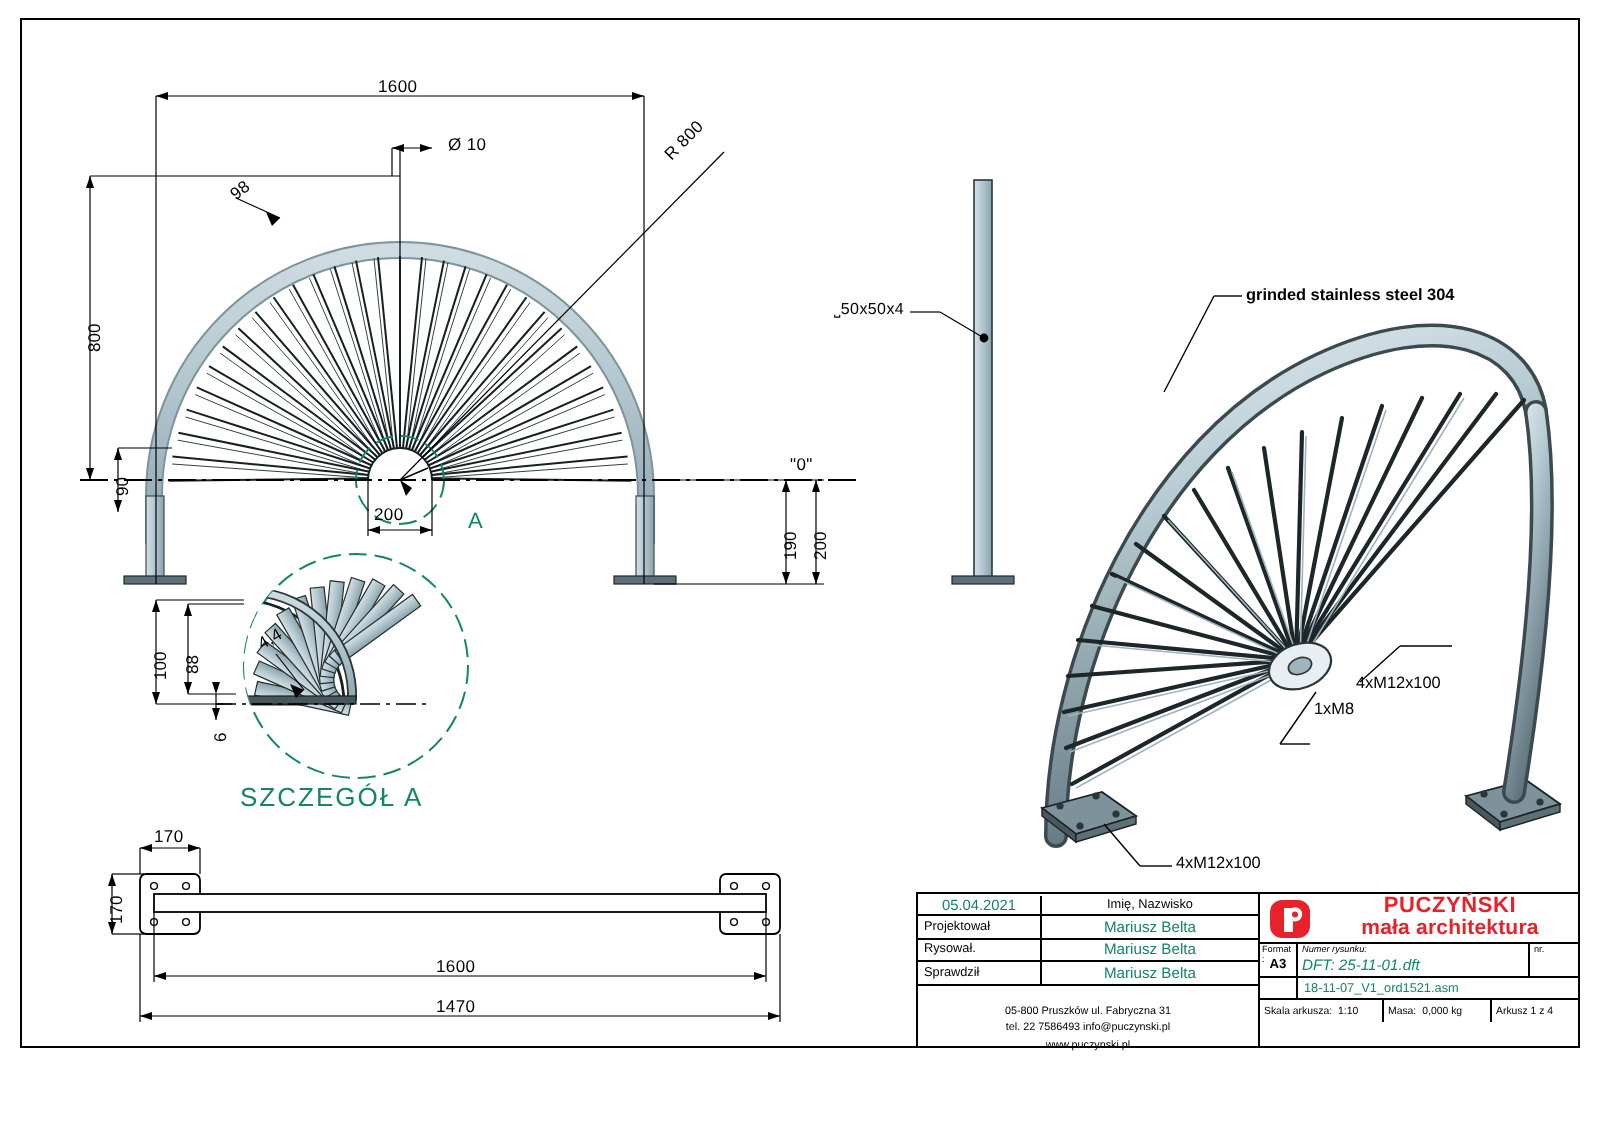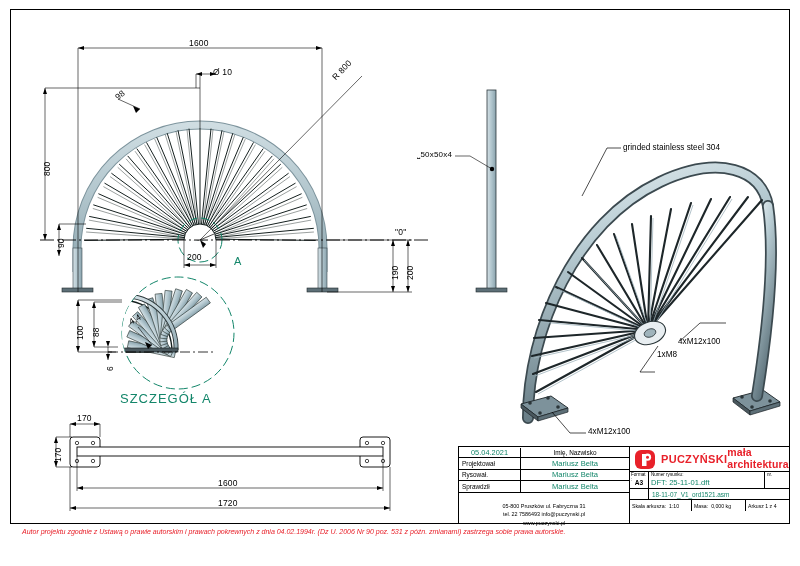--- a/index.html
+++ b/index.html
@@ -17,31 +17,31 @@
   .tbr{position:absolute;left:172px;top:0;width:160px;height:78px;border:1px solid #000;border-left:none;box-sizing:border-box;}
   .trow{display:flex;height:11.4px;border-bottom:1px solid #000;box-sizing:border-box;align-items:center;}
   .trow:last-child{border-bottom:none;}
   .tcL{width:62px;border-right:1px solid #000;height:100%;display:flex;align-items:center;padding-left:3px;box-sizing:border-box;font-size:6.4px;}
   .tcR{flex:1;height:100%;display:flex;align-items:center;justify-content:center;font-size:7.6px;color:#13866a;}
   .dateCell{color:#13866a;font-size:7.4px;font-style:normal;justify-content:center;width:62px;border-right:1px solid #000;display:flex;align-items:center;box-sizing:border-box;text-align:right;}
   .nameHdr{flex:1;display:flex;align-items:center;justify-content:center;font-size:6.4px;color:#000;}
   .addr{height:43.8px;display:flex;flex-direction:column;align-items:center;justify-content:center;font-size:5.4px;line-height:1.5;color:#000;text-align:center;}
   .brand{height:25px;display:flex;align-items:center;border-bottom:1px solid #000;box-sizing:border-box;}
   .logo{width:28px;height:21px;margin-left:3px;display:flex;align-items:center;justify-content:center;flex:none;}
-  .brandTxt{flex:1;display:flex;flex-direction:row;align-items:center;line-height:1.12;}
+  .brandTxt{flex:1;display:flex;flex-direction:column;align-items:center;line-height:1.12;}
   .b1{font-size:11px;font-weight:bold;color:#e8212a;letter-spacing:.3px;}
   .b2{font-size:10.5px;font-weight:bold;color:#e8212a;letter-spacing:.1px;}
   .fnRow{height:21px;border-bottom:1px solid #000;box-sizing:border-box;position:relative;}
   .fnLab{position:absolute;left:2px;top:1px;font-size:5px;color:#000;}
   .fnVal{position:absolute;left:0;right:0;top:7px;text-align:center;font-size:9px;font-style:italic;color:#000;}
   .drRow{height:17px;border-bottom:1px solid #000;box-sizing:border-box;display:flex;position:relative;}
   .fmtC{width:19px;border-right:1px solid #000;box-sizing:border-box;position:relative;}
   .fmtLab{position:absolute;left:1px;top:0px;font-size:4.6px;}
   .fmtVal{position:absolute;left:0;right:0;top:6.5px;text-align:center;font-size:6.6px;font-weight:bold;}
-  .numC{flex:1;border-right:1px solid #000;box-sizing:border-box;position:relative;}
+  .numC{flex:1;border-right:1px solid #000;box-sizing:border-box;position:relative;font-style:italic;}
   .numLab{position:absolute;left:2px;top:0px;font-size:4.6px;}
   .numVal{position:absolute;left:2px;top:6px;font-size:7.6px;color:#13866a;}
   .nrC{width:24px;position:relative;}
   .nrLab{position:absolute;left:2px;top:0px;font-size:4.6px;}
   .asmRow{height:11px;border-bottom:1px solid #000;box-sizing:border-box;display:flex;}
   .asmPad{width:19px;border-right:1px solid #000;box-sizing:border-box;}
   .asmVal{flex:1;font-size:6.4px;color:#13866a;padding-left:3px;display:flex;align-items:center;}
   .lastRow{height:11px;display:flex;}
   .lc{border-right:1px solid #000;box-sizing:border-box;font-size:5.2px;display:flex;align-items:center;padding-left:2px;gap:3px;}
   .lc:last-child{border-right:none;}
@@ -388,43 +388,43 @@
         <line x1="640" y1="372" x2="655" y2="372"></line>
         <line x1="552" y1="412" x2="570" y2="433"></line>
         <line x1="570" y1="433" x2="586" y2="433"></line>
       </g>
     </g>
   </svg>
 
   <div class="dim" style="left:189px;top:38px;">1600</div>
   <div class="dimv" style="left:42px;top:176px;">800</div>
   <div class="dim" style="left:330px;top:75px;transform:rotate(-46deg);transform-origin:left top;">R 800</div>
-  <div class="dim" style="left:213px;top:67px;">Ø 10</div>
+  <div class="dim" style="left:224px;top:67px;">Ø 10</div>
   <div class="dim" style="left:113px;top:94px;transform:rotate(-38deg);transform-origin:left top;">98</div>
   <div class="dim" style="left:187px;top:252px;">200</div>
   <div class="dimv" style="left:56px;top:248px;">90</div>
   <div class="dim" style="left:395px;top:227px;">"0"</div>
   <div class="dimv" style="left:390px;top:280px;">190</div>
   <div class="dimv" style="left:405px;top:280px;">200</div>
   <div class="dim green" style="left:234px;top:255px;font-size:11px;">A</div>
 
   <div class="dim" style="left:417px;top:150px;font-size:8px;">⎵50x50x4</div>
 
   <div class="dimv" style="left:75px;top:340px;">100</div>
   <div class="dimv" style="left:91px;top:337px;">88</div>
   <div class="dimv" style="left:105px;top:371px;">6</div>
   <div class="dim" style="left:127px;top:318px;transform:rotate(-30deg);transform-origin:left top;">4,4</div>
   <div class="dim green" style="left:120px;top:391px;font-size:13px;letter-spacing:1px;">SZCZEGÓŁ    A</div>
 
   <div class="dim" style="left:77px;top:413px;">170</div>
   <div class="dimv" style="left:53px;top:462px;">170</div>
   <div class="dim" style="left:218px;top:478px;">1600</div>
-  <div class="dim" style="left:218px;top:498px;">1720</div>
-
-  <div class="lbl" style="left:623px;top:143px;font-size:8.2px;">grinded stainless steel 304</div>
+  <div class="dim" style="left:218px;top:498px;">1470</div>
+
+  <div class="lbl" style="left:623px;top:143px;font-size:8.2px;font-weight:bold;">grinded stainless steel 304</div>
   <div class="lbl" style="left:678px;top:337px;font-size:8.2px;">4xM12x100</div>
   <div class="lbl" style="left:657px;top:350px;font-size:8.2px;">1xM8</div>
   <div class="lbl" style="left:588px;top:427px;font-size:8.2px;">4xM12x100</div>
 
   <div class="tb">
 
     <div class="tbl">
       <div class="trow">
         <div class="dateCell">05.04.2021</div>
         <div class="nameHdr">Imię, Nazwisko</div>
@@ -493,15 +493,14 @@
           <span>Masa:</span>
           <span>0,000 kg</span>
         </div>
         <div class="lc lc3">
           <span>Arkusz 1 z 4</span>
         </div>
       </div>
     </div>
   </div>
 
-  <div class="copy">Autor projektu zgodnie z Ustawą o prawie autorskim i prawach pokrewnych z dnia 04.02.1994r. (Dz U. 2006 Nr 90 poz. 531 z późn. zmianami) zastrzega sobie prawa autorskie.</div>
 
 </div>
 
 </body></html>

